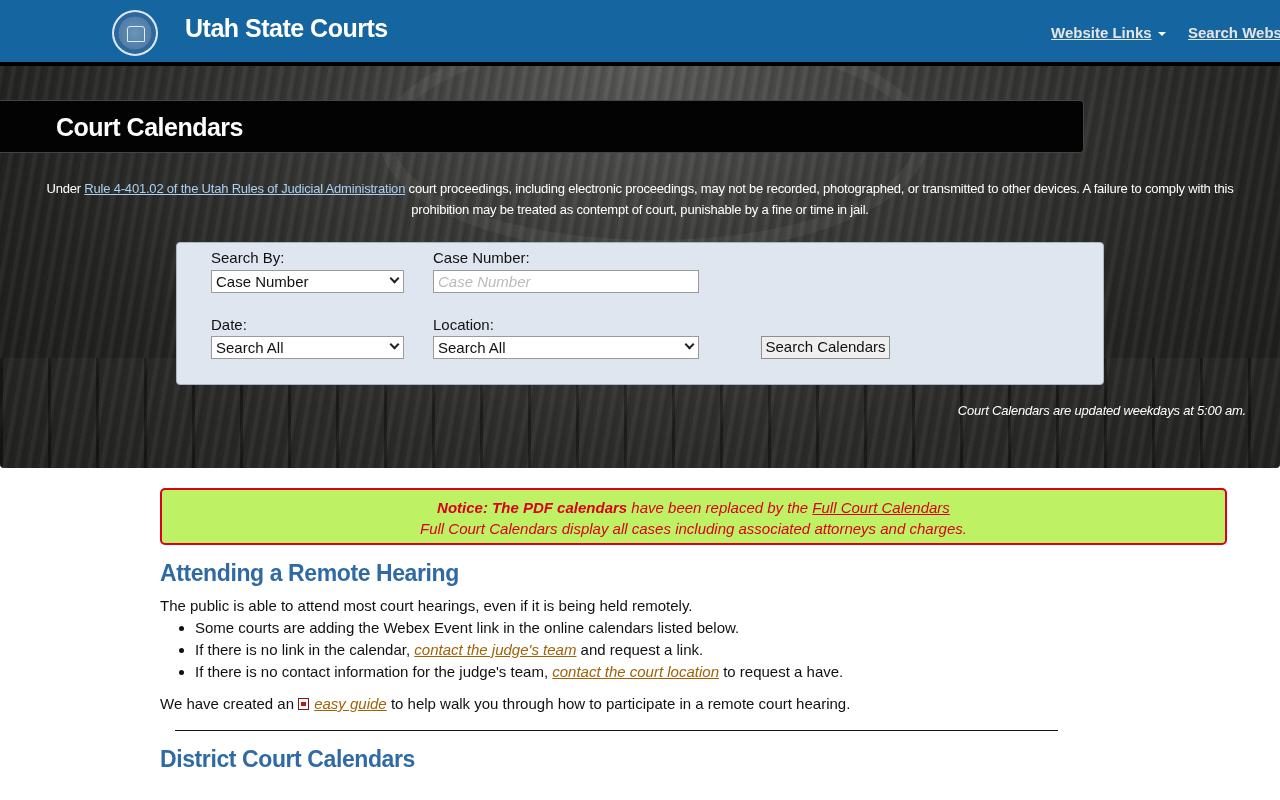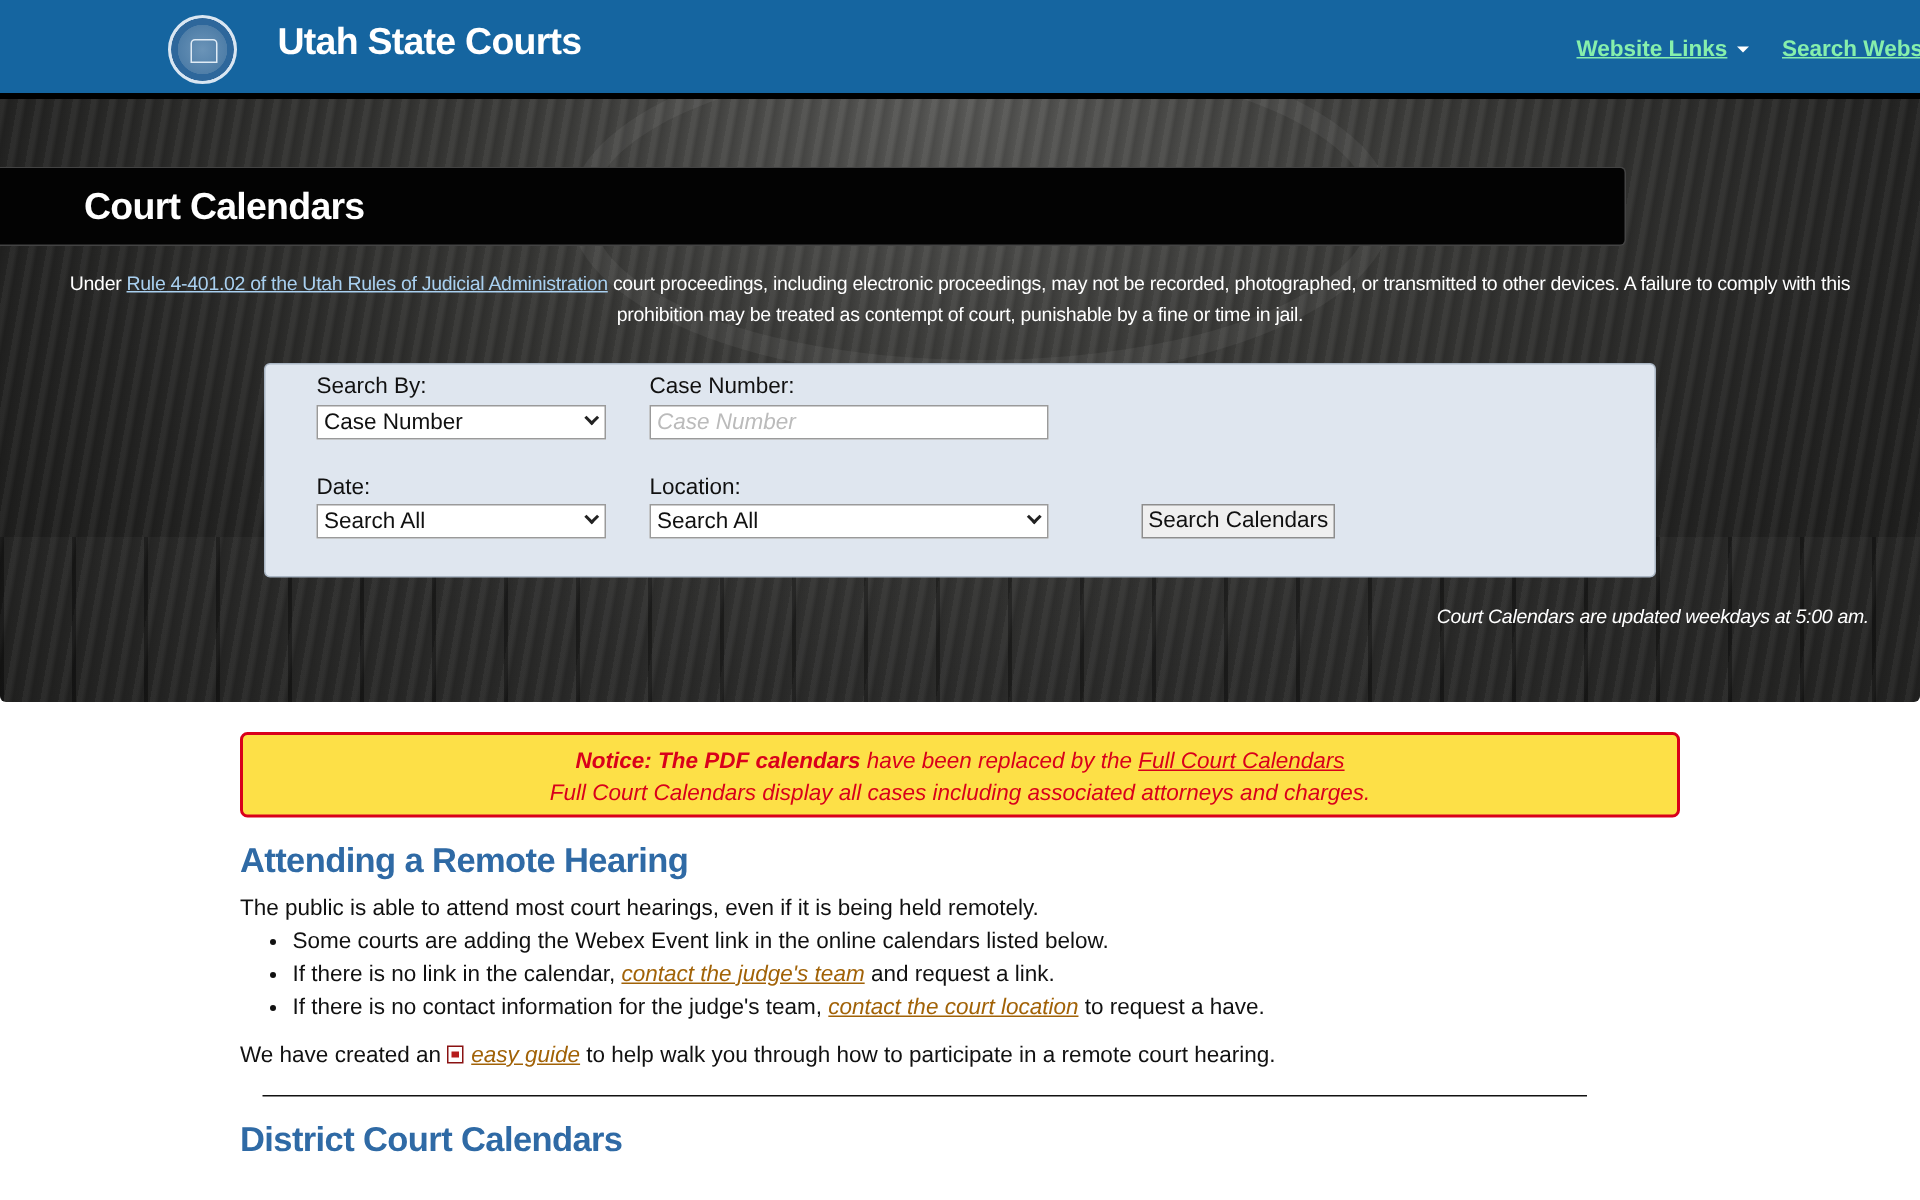--- a/index.html
+++ b/index.html
@@ -19,21 +19,21 @@
   }
   .seal::after {
     content: ""; position: absolute; left: 13px; top: 14px; width: 16px; height: 14px;
     border: 1px solid #e0ebf5; border-radius: 3px 3px 0 0;
   }
   .site-title {
     position: absolute; left: 185px; top: 14px;
     font-size: 25px; font-weight: bold; color: #fff; letter-spacing: -0.5px;
   }
   .nav-link {
-    position: absolute; top: 24px; color: #86efac; font-size: 15px; font-weight: bold;
+    position: absolute; top: 24px; color: #e5e5e5; font-size: 15px; font-weight: bold;
     text-decoration: underline; white-space: nowrap; cursor: pointer;
   }
   .nav-website { left: 1051px; }
   .nav-search { left: 1188px; }
   .caret {
     display: inline-block; width: 0; height: 0; margin-left: 6px; vertical-align: middle;
     border-left: 4px solid transparent; border-right: 4px solid transparent; border-top: 4px solid #fff;
   }
 
   
@@ -47,21 +47,21 @@
   }
   .hero::before {
     content: ""; position: absolute; left: 380px; top: -40px; width: 520px; height: 200px;
     border-radius: 50%; border: 14px solid rgba(255,255,255,0.05);
   }
   .hero::after {
     content: ""; position: absolute; left: 0; bottom: 0; width: 1280px; height: 110px;
     background: repeating-linear-gradient(90deg, rgba(0,0,0,0.25) 0px, rgba(0,0,0,0.25) 3px, rgba(255,255,255,0.03) 3px, rgba(255,255,255,0.03) 48px);
   }
   .title-bar {
-    position: absolute; left: 0; top: 45px; width: 1084px; height: 53px;
+    position: absolute; left: 0; top: 34px; width: 1084px; height: 53px;
     background: #030303; border: 1px solid #444; border-left: none; border-radius: 0 4px 4px 0;
     z-index: 2;
   }
   .page-title {
     position: absolute; left: 56px; top: 12px;
     font-size: 25px; font-weight: bold; color: #fff; letter-spacing: -0.5px;
   }
   .rule-notice {
     position: absolute; left: 20px; top: 112px; width: 1240px;
     text-align: center; color: #fff; font-size: 13px; line-height: 21px; z-index: 2;
@@ -93,22 +93,22 @@
     background: #efefef; border: 1px solid #8d8d8d; font-size: 15px; color: #111;
     text-align: center; line-height: 20px; cursor: pointer;
   }
   .update-note {
     position: absolute; right: 34px; top: 337px; color: #fff; font-size: 13px;
     font-style: italic; z-index: 2; letter-spacing: -0.2px;
   }
 
   
   .notice {
-    position: absolute; left: 160px; top: 488px; width: 960px; height: 57px;
-    border: 2px solid #d9001b; border-radius: 5px; background: #fde047;
+    position: absolute; left: 160px; top: 488px; width: 1067px; height: 57px;
+    border: 2px solid #d9001b; border-radius: 5px; background: #bef264;
     text-align: center; color: #d9001b; font-size: 15px; font-style: italic; line-height: 21px;
     padding-top: 7px;
   }
   .notice b { font-weight: bold; }
   .notice a { color: #d9001b; text-decoration: underline; cursor: pointer; }
 
   
   .content { position: absolute; left: 160px; top: 560px; width: 960px; }
   .h2 {
     font-size: 23px; font-weight: bold; color: #2f6aa5; letter-spacing: -0.4px;

